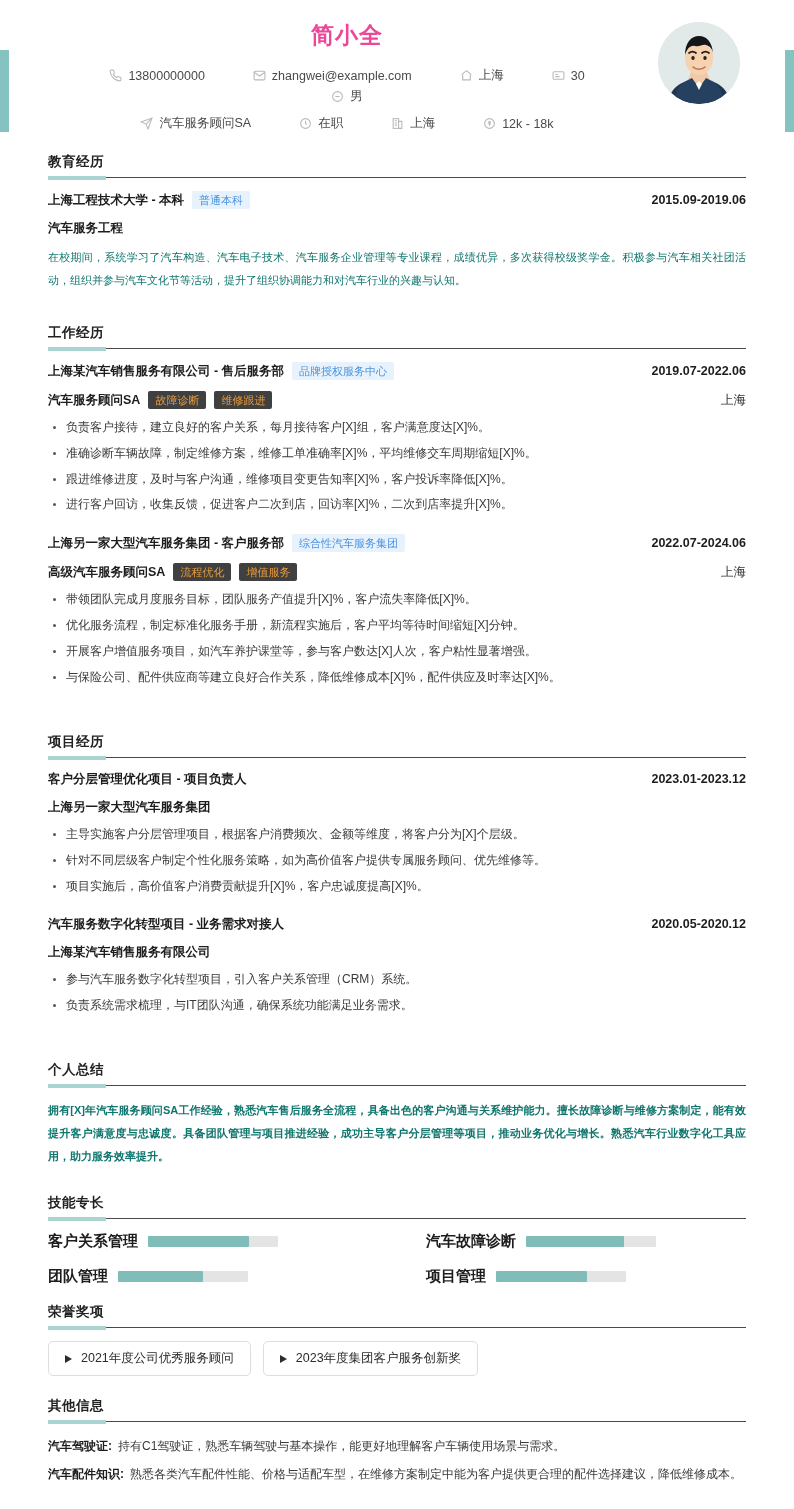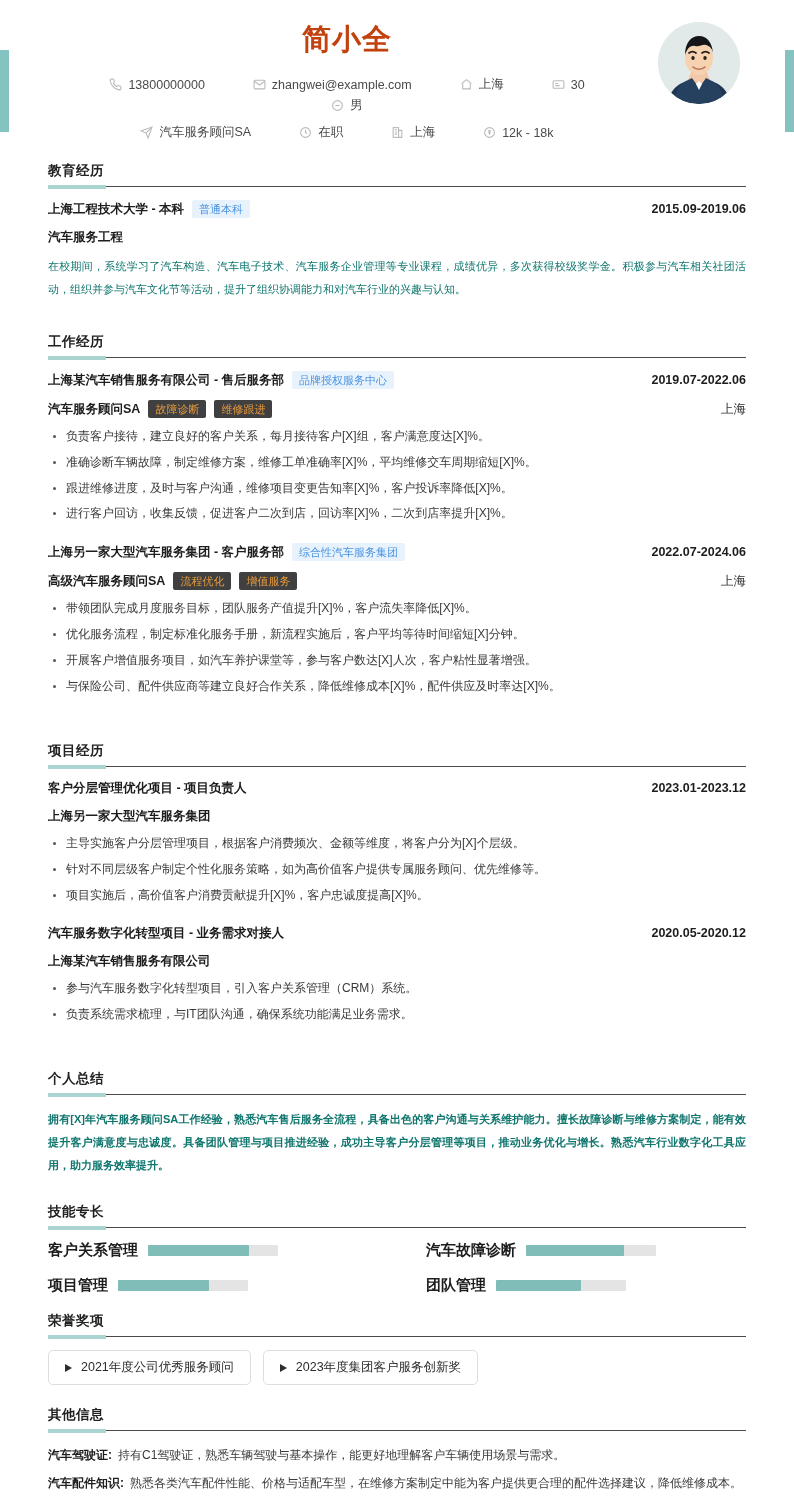--- a/index.html
+++ b/index.html
@@ -26,23 +26,23 @@
 
   
   .header {
     position: relative;
     padding-top: 14px;
     padding-bottom: 16px;
     min-height: 118px;
   }
   .name {
     text-align: center;
-    font-size: 29px;
-    font-weight: bold;
-    color: #c2410c;
+    font-size: 23px;
+    font-weight: bold;
+    color: #ec4899;
     letter-spacing: 1px;
     padding-right: 100px;
     padding-top: 6px;
   }
   .meta-row {
     display: flex;
     justify-content: center;
     align-items: center;
     flex-wrap: wrap;
     gap: 4px 0;
@@ -514,29 +514,29 @@
           <span class="skill-fill" style="width: 78%;"></span>
         </span>
       </div>
       <div class="skill">
         <span class="skill-name">汽车故障诊断</span>
         <span class="skill-track">
           <span class="skill-fill" style="width: 75%;"></span>
         </span>
       </div>
       <div class="skill">
+        <span class="skill-name">团队管理</span>
+        <span class="skill-track">
+          <span class="skill-fill" style="width: 65%;"></span>
+        </span>
+      </div>
+      <div class="skill">
         <span class="skill-name">项目管理</span>
         <span class="skill-track">
           <span class="skill-fill" style="width: 70%;"></span>
-        </span>
-      </div>
-      <div class="skill">
-        <span class="skill-name">团队管理</span>
-        <span class="skill-track">
-          <span class="skill-fill" style="width: 65%;"></span>
         </span>
       </div>
     </div>
   </div>
 
   <div class="section">
     <div class="sec-head">
       <span class="sec-title">荣誉奖项</span>
     </div>
     <div class="awards">

